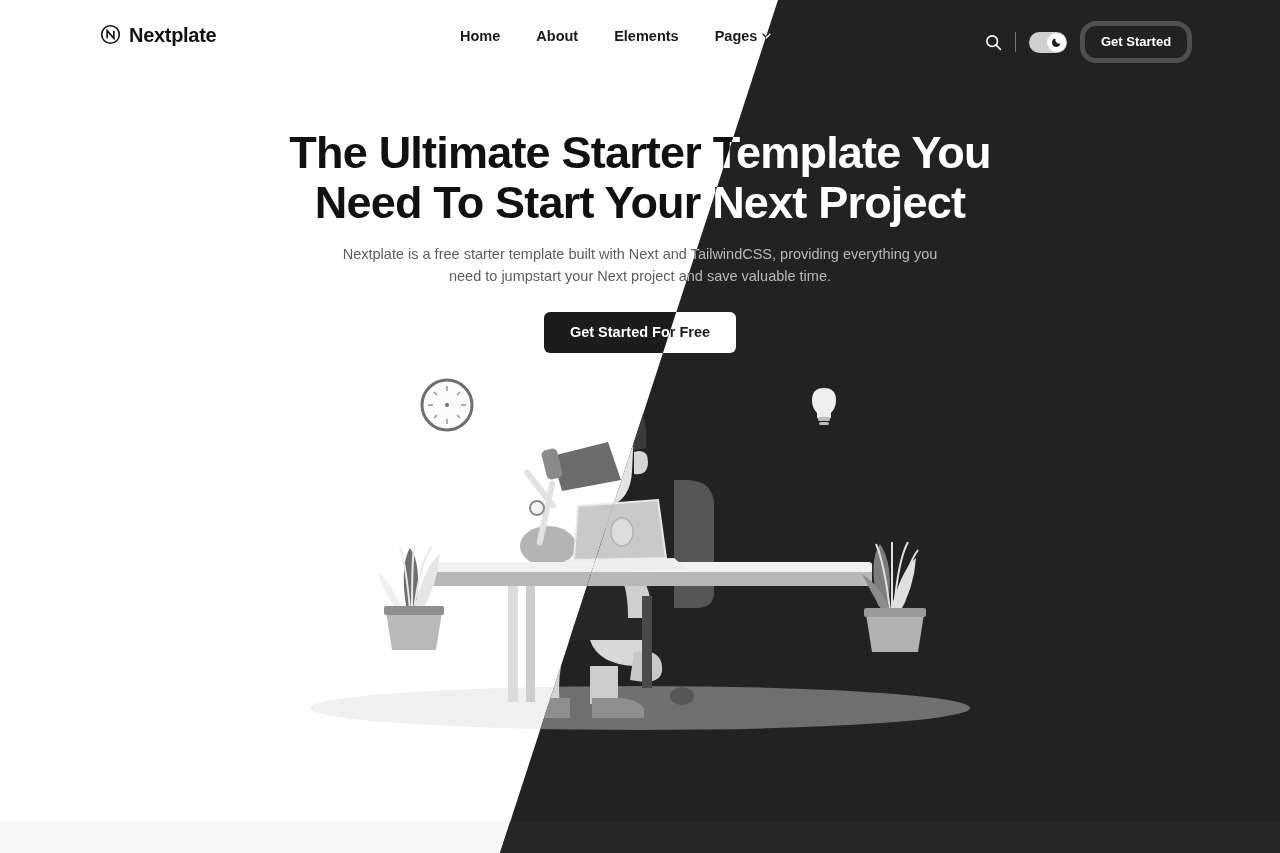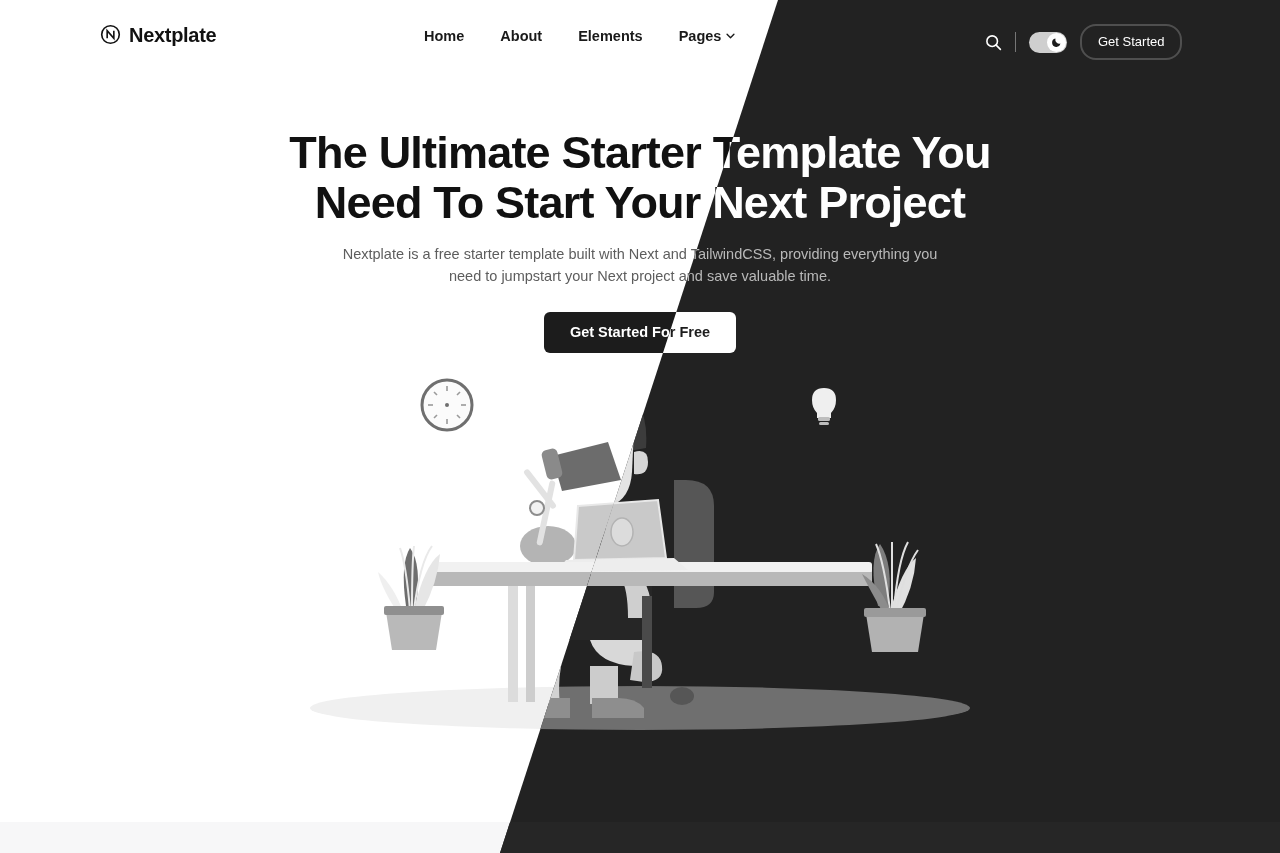--- a/index.html
+++ b/index.html
@@ -42,21 +42,21 @@
     position: absolute; left: 100px; top: 24px;
     display: flex; align-items: center; gap: 8px;
   }
   .brand-mark { width: 21px; height: 21px; display: block; }
   .brand-name {
     font-size: 20px; font-weight: 700; letter-spacing: -0.3px;
     line-height: 1; white-space: nowrap;
   }
 
   .nav {
-    position: absolute; left: 424px; top: 28px; width: 340px;
+    position: absolute; left: 460px; top: 28px; width: 340px;
     display: flex; align-items: flex-end; gap: 36px;
   }
   .nav-item {
     font-size: 14.5px; font-weight: 600; white-space: nowrap;
     display: flex; align-items: center; gap: 5px; cursor: pointer;
   }
   .chev { width: 9px; height: 6px; display: block; }
 
   .header-right {
     position: absolute; left: 985px; top: 26px; width: 210px; height: 32px;
@@ -69,22 +69,22 @@
     background: #cfcfcf; cursor: pointer; flex: none;
   }
   .toggle-knob {
     position: absolute; right: 1px; top: 1px; width: 19px; height: 19px;
     border-radius: 50%; background: #ffffff;
     display: flex; align-items: center; justify-content: center;
   }
   .moon { width: 12px; height: 12px; display: block; }
   .btn-outline {
     padding: 8px 16px 9px; border-radius: 16px;
-    font-size: 13px; font-weight: 400; white-space: nowrap; cursor: pointer;
-    border: 2px solid #701a75; background: transparent;
+    font-size: 13px; font-weight: 700; white-space: nowrap; cursor: pointer;
+    border: 5px solid #701a75; background: transparent;
     font-family: "Liberation Sans", sans-serif;
   }
 
   
   .hero { position: absolute; left: 0; top: 0; width: 1280px; }
   .headline {
     position: absolute; left: 240px; top: 128px; width: 800px;
     text-align: center; font-size: 45px; font-weight: 800;
     line-height: 50px; letter-spacing: -0.8px;
   }

